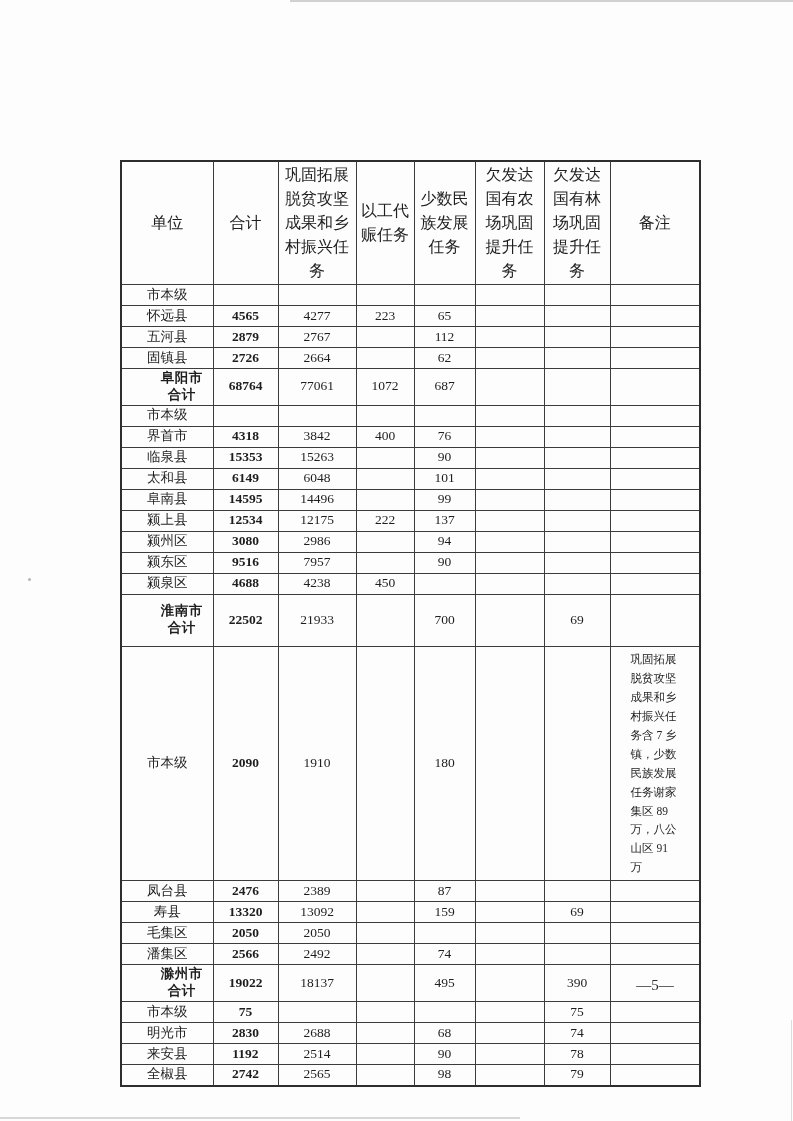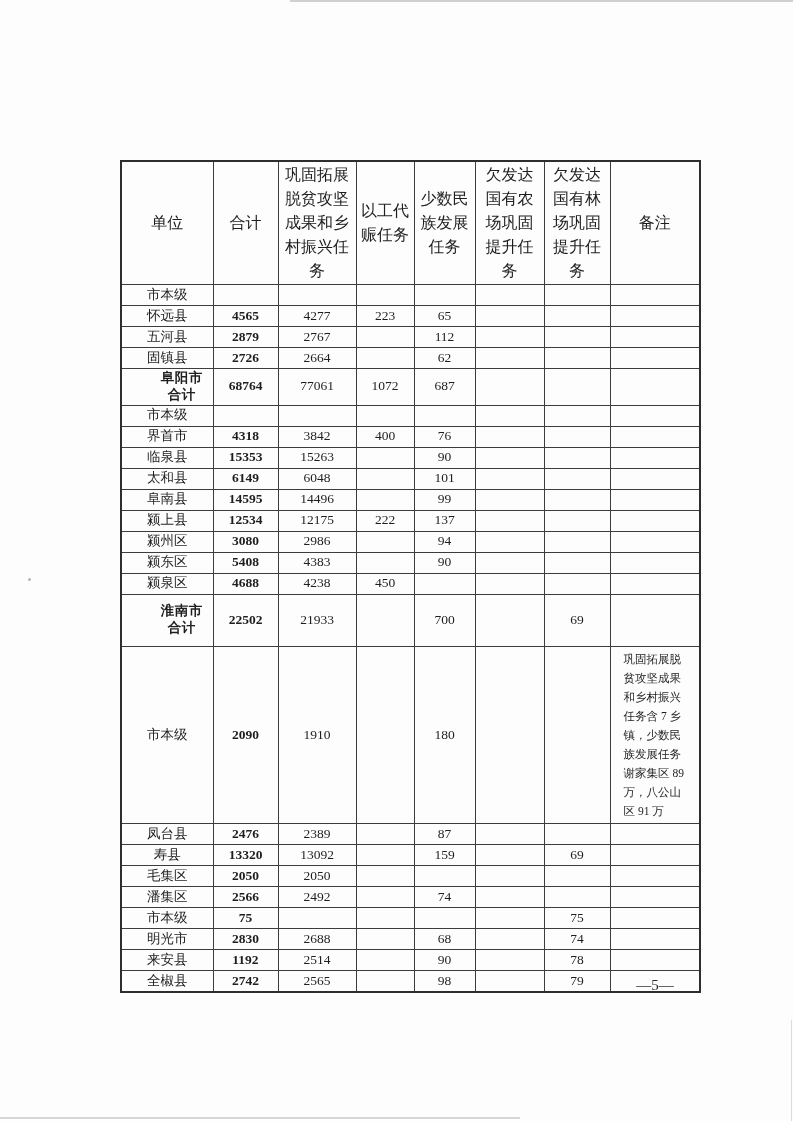--- a/index.html
+++ b/index.html
@@ -41,21 +41,21 @@
   .alloc tbody tr{height:21px;}
   .alloc tbody tr.tall{height:52px;margin-left:12px;}
   .alloc td{font-size:13.5px;line-height:1.25;}
   .alloc td.num{font-family:"Liberation Serif","DejaVu Serif",serif;}
   .alloc td.total-col{font-weight:bold;}
   .alloc tr.subtotal td.unit-col{font-weight:bold;letter-spacing:.5px;padding-left:32px;}
   .alloc td.remark-col{
     text-align:left;
     font-size:11.5px;
     line-height:1.65;
-    padding:3px 13px;
+    padding:3px 20px;
   }
   .page-number{
     position:absolute;
     left:615px;top:977px;width:80px;
     text-align:center;
     font-size:15px;
     color:#2a2a2a;
     font-family:"Liberation Serif","DejaVu Serif",serif;
   }
 </style>
@@ -205,22 +205,22 @@
           <td class="total-col num">3080</td>
           <td class="num">2986</td>
           <td class="num"></td>
           <td class="num">94</td>
           <td class="num"></td>
           <td class="num"></td>
           <td class="remark-col"></td>
         </tr>
         <tr class="detail">
           <td class="unit-col">颍东区</td>
-          <td class="total-col num">5408</td>
-          <td class="num">4383</td>
+          <td class="total-col num">9516</td>
+          <td class="num">7957</td>
           <td class="num"></td>
           <td class="num">90</td>
           <td class="num"></td>
           <td class="num"></td>
           <td class="remark-col"></td>
         </tr>
         <tr class="detail">
           <td class="unit-col">颍泉区</td>
           <td class="total-col num">4688</td>
           <td class="num">4238</td>
@@ -283,20 +283,30 @@
         <tr class="detail">
           <td class="unit-col">潘集区</td>
           <td class="total-col num">2566</td>
           <td class="num">2492</td>
           <td class="num"></td>
           <td class="num">74</td>
           <td class="num"></td>
           <td class="num"></td>
           <td class="remark-col"></td>
         </tr>
+        <tr class="subtotal">
+          <td class="unit-col">滁州市合计</td>
+          <td class="total-col num">19022</td>
+          <td class="num">18137</td>
+          <td class="num"></td>
+          <td class="num">495</td>
+          <td class="num"></td>
+          <td class="num">390</td>
+          <td class="remark-col"></td>
+        </tr>
         <tr class="detail">
           <td class="unit-col">市本级</td>
           <td class="total-col num">75</td>
           <td class="num"></td>
           <td class="num"></td>
           <td class="num"></td>
           <td class="num"></td>
           <td class="num">75</td>
           <td class="remark-col"></td>
         </tr>

